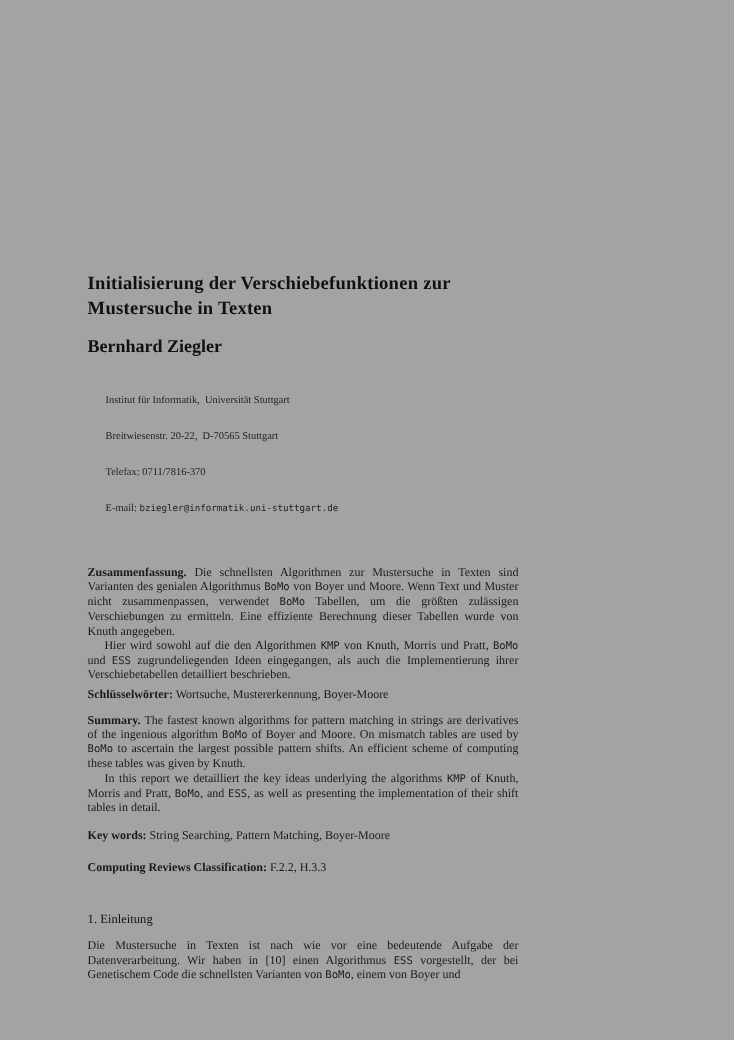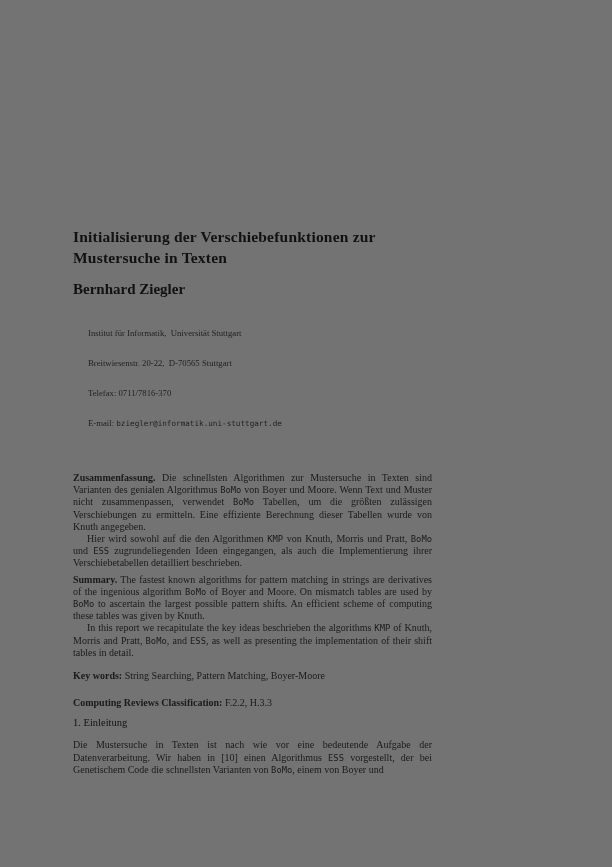--- a/index.html
+++ b/index.html
@@ -4,21 +4,21 @@
 <style>
   html, body {
     margin: 0;
     padding: 0;
     background: #ffffff;
   }
   .page {
     position: relative;
     width: 612px;
     height: 867px;
-    background: #737373;
+    background: #a3a3a3;
     overflow: hidden;
     font-family: "Liberation Serif", serif;
     color: #1a1a1a;
   }
   .content {
     position: absolute;
     left: 73px;
     top: 226px;
     width: 359px;
   }
@@ -49,21 +49,21 @@
     line-height: 12.2px;
     text-align: justify;
     color: #1a1a1a;
   }
   .para { margin: 0; }
   .para.indented { text-indent: 14px; }
   .abstract-de { margin-bottom: 4px; }
   .keywords-de { margin-bottom: 9px; }
   .summary-en { margin-bottom: 11px; }
   .keywords-en { margin-bottom: 15px; }
-  .classification { margin-bottom: 8px; }
+  .classification { margin-bottom: 30px; }
   .section-heading {
     font-size: 10.5px;
     font-weight: normal;
     margin: 0 0 11px 0;
     color: #111;
   }
   .intro-para { margin: 0; }
   .seg-b { font-weight: bold; }
   .seg-tt {
     font-family: "DejaVu Sans Mono", "Liberation Mono", monospace;
@@ -88,24 +88,25 @@
       <span class="line">Breitwiesenstr. 20-22,  D-70565 Stuttgart</span>
       <span class="line">Telefax: 0711/7816-370</span>
       <span class="line"><span>E-mail: </span><span class="seg-tt">bziegler@informatik.uni-stuttgart.de</span></span>
     </div>
 
     <div class="body-block abstract-de">
       <p class="para"><span class="seg-b">Zusammenfassung.</span><span> Die schnellsten Algorithmen zur Mustersuche in Texten sind Varianten des genialen Algorithmus </span><span class="seg-tt">BoMo</span><span> von Boyer und Moore. Wenn Text und Muster nicht zusammenpassen, verwendet </span><span class="seg-tt">BoMo</span><span> Tabellen, um die größten zulässigen Verschiebungen zu ermitteln. Eine effiziente Berechnung dieser Tabellen wurde von Knuth angegeben.</span></p>
       <p class="para indented"><span>Hier wird sowohl auf die den Algorithmen </span><span class="seg-tt">KMP</span><span> von Knuth, Morris und Pratt, </span><span class="seg-tt">BoMo</span><span> und </span><span class="seg-tt">ESS</span><span> zugrundeliegenden Ideen eingegangen, als auch die Implementierung ihrer Verschiebetabellen detailliert beschrieben.</span></p>
     </div>
 
+    <div class="body-block keywords-de"><span class="seg-b">Schlüsselwörter:</span><span> Wortsuche, Mustererkennung, Boyer-Moore</span></div>
 
     <div class="body-block summary-en">
       <p class="para"><span class="seg-b">Summary.</span><span> The fastest known algorithms for pattern matching in strings are derivatives of the ingenious algorithm </span><span class="seg-tt">BoMo</span><span> of Boyer and Moore. On mismatch tables are used by </span><span class="seg-tt">BoMo</span><span> to ascertain the largest possible pattern shifts. An efficient scheme of computing these tables was given by Knuth.</span></p>
-      <p class="para indented"><span>In this report we recapitulate the key ideas beschrieben the algorithms </span><span class="seg-tt">KMP</span><span> of Knuth, Morris and Pratt, </span><span class="seg-tt">BoMo</span><span>, and </span><span class="seg-tt">ESS</span><span>, as well as presenting the implementation of their shift tables in detail.</span></p>
+      <p class="para indented"><span>In this report we detailliert the key ideas underlying the algorithms </span><span class="seg-tt">KMP</span><span> of Knuth, Morris and Pratt, </span><span class="seg-tt">BoMo</span><span>, and </span><span class="seg-tt">ESS</span><span>, as well as presenting the implementation of their shift tables in detail.</span></p>
     </div>
 
     <div class="body-block keywords-en"><span class="seg-b">Key words:</span><span> String Searching, Pattern Matching, Boyer-Moore</span></div>
 
     <div class="body-block classification"><span class="seg-b">Computing Reviews Classification:</span><span> F.2.2, H.3.3</span></div>
 
     <div class="section-heading">1. Einleitung</div>
 
     <div class="body-block">
       <p class="para intro-para"><span>Die Mustersuche in Texten ist nach wie vor eine bedeutende Aufgabe der Datenverarbeitung. Wir haben in [10] einen Algorithmus </span><span class="seg-tt">ESS</span><span> vorgestellt, der bei Genetischem Code die schnellsten Varianten von </span><span class="seg-tt">BoMo</span><span>, einem von Boyer und</span></p>

